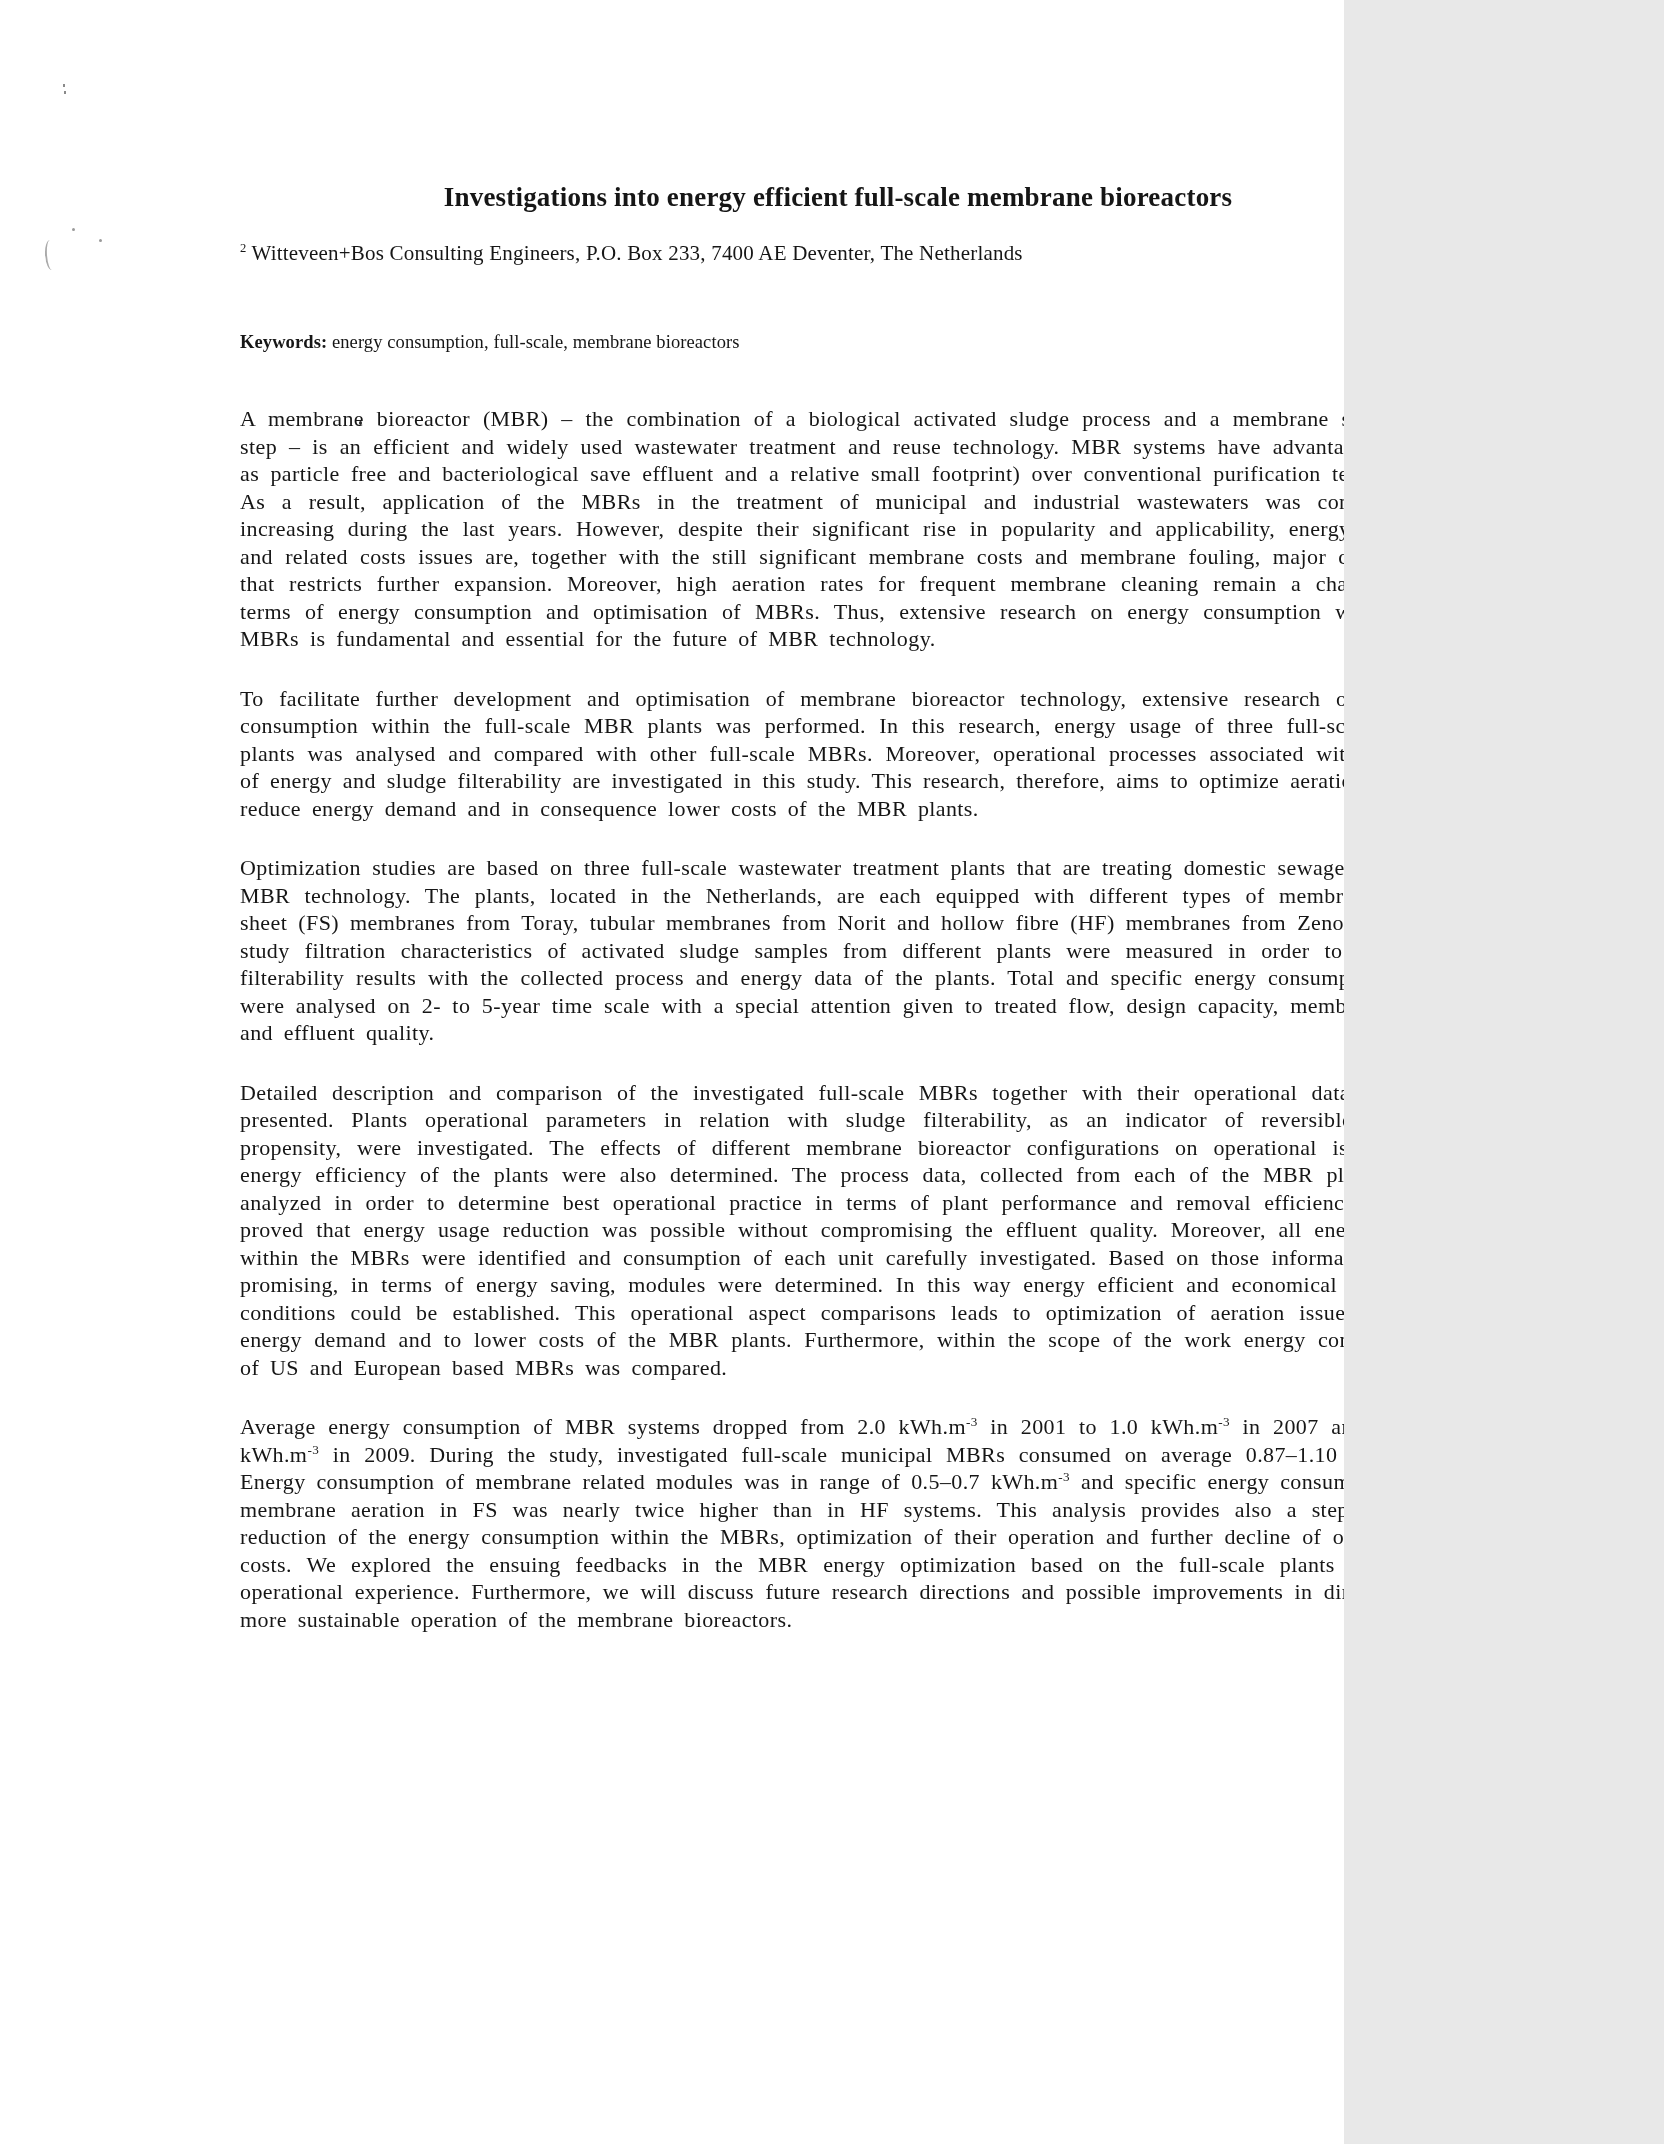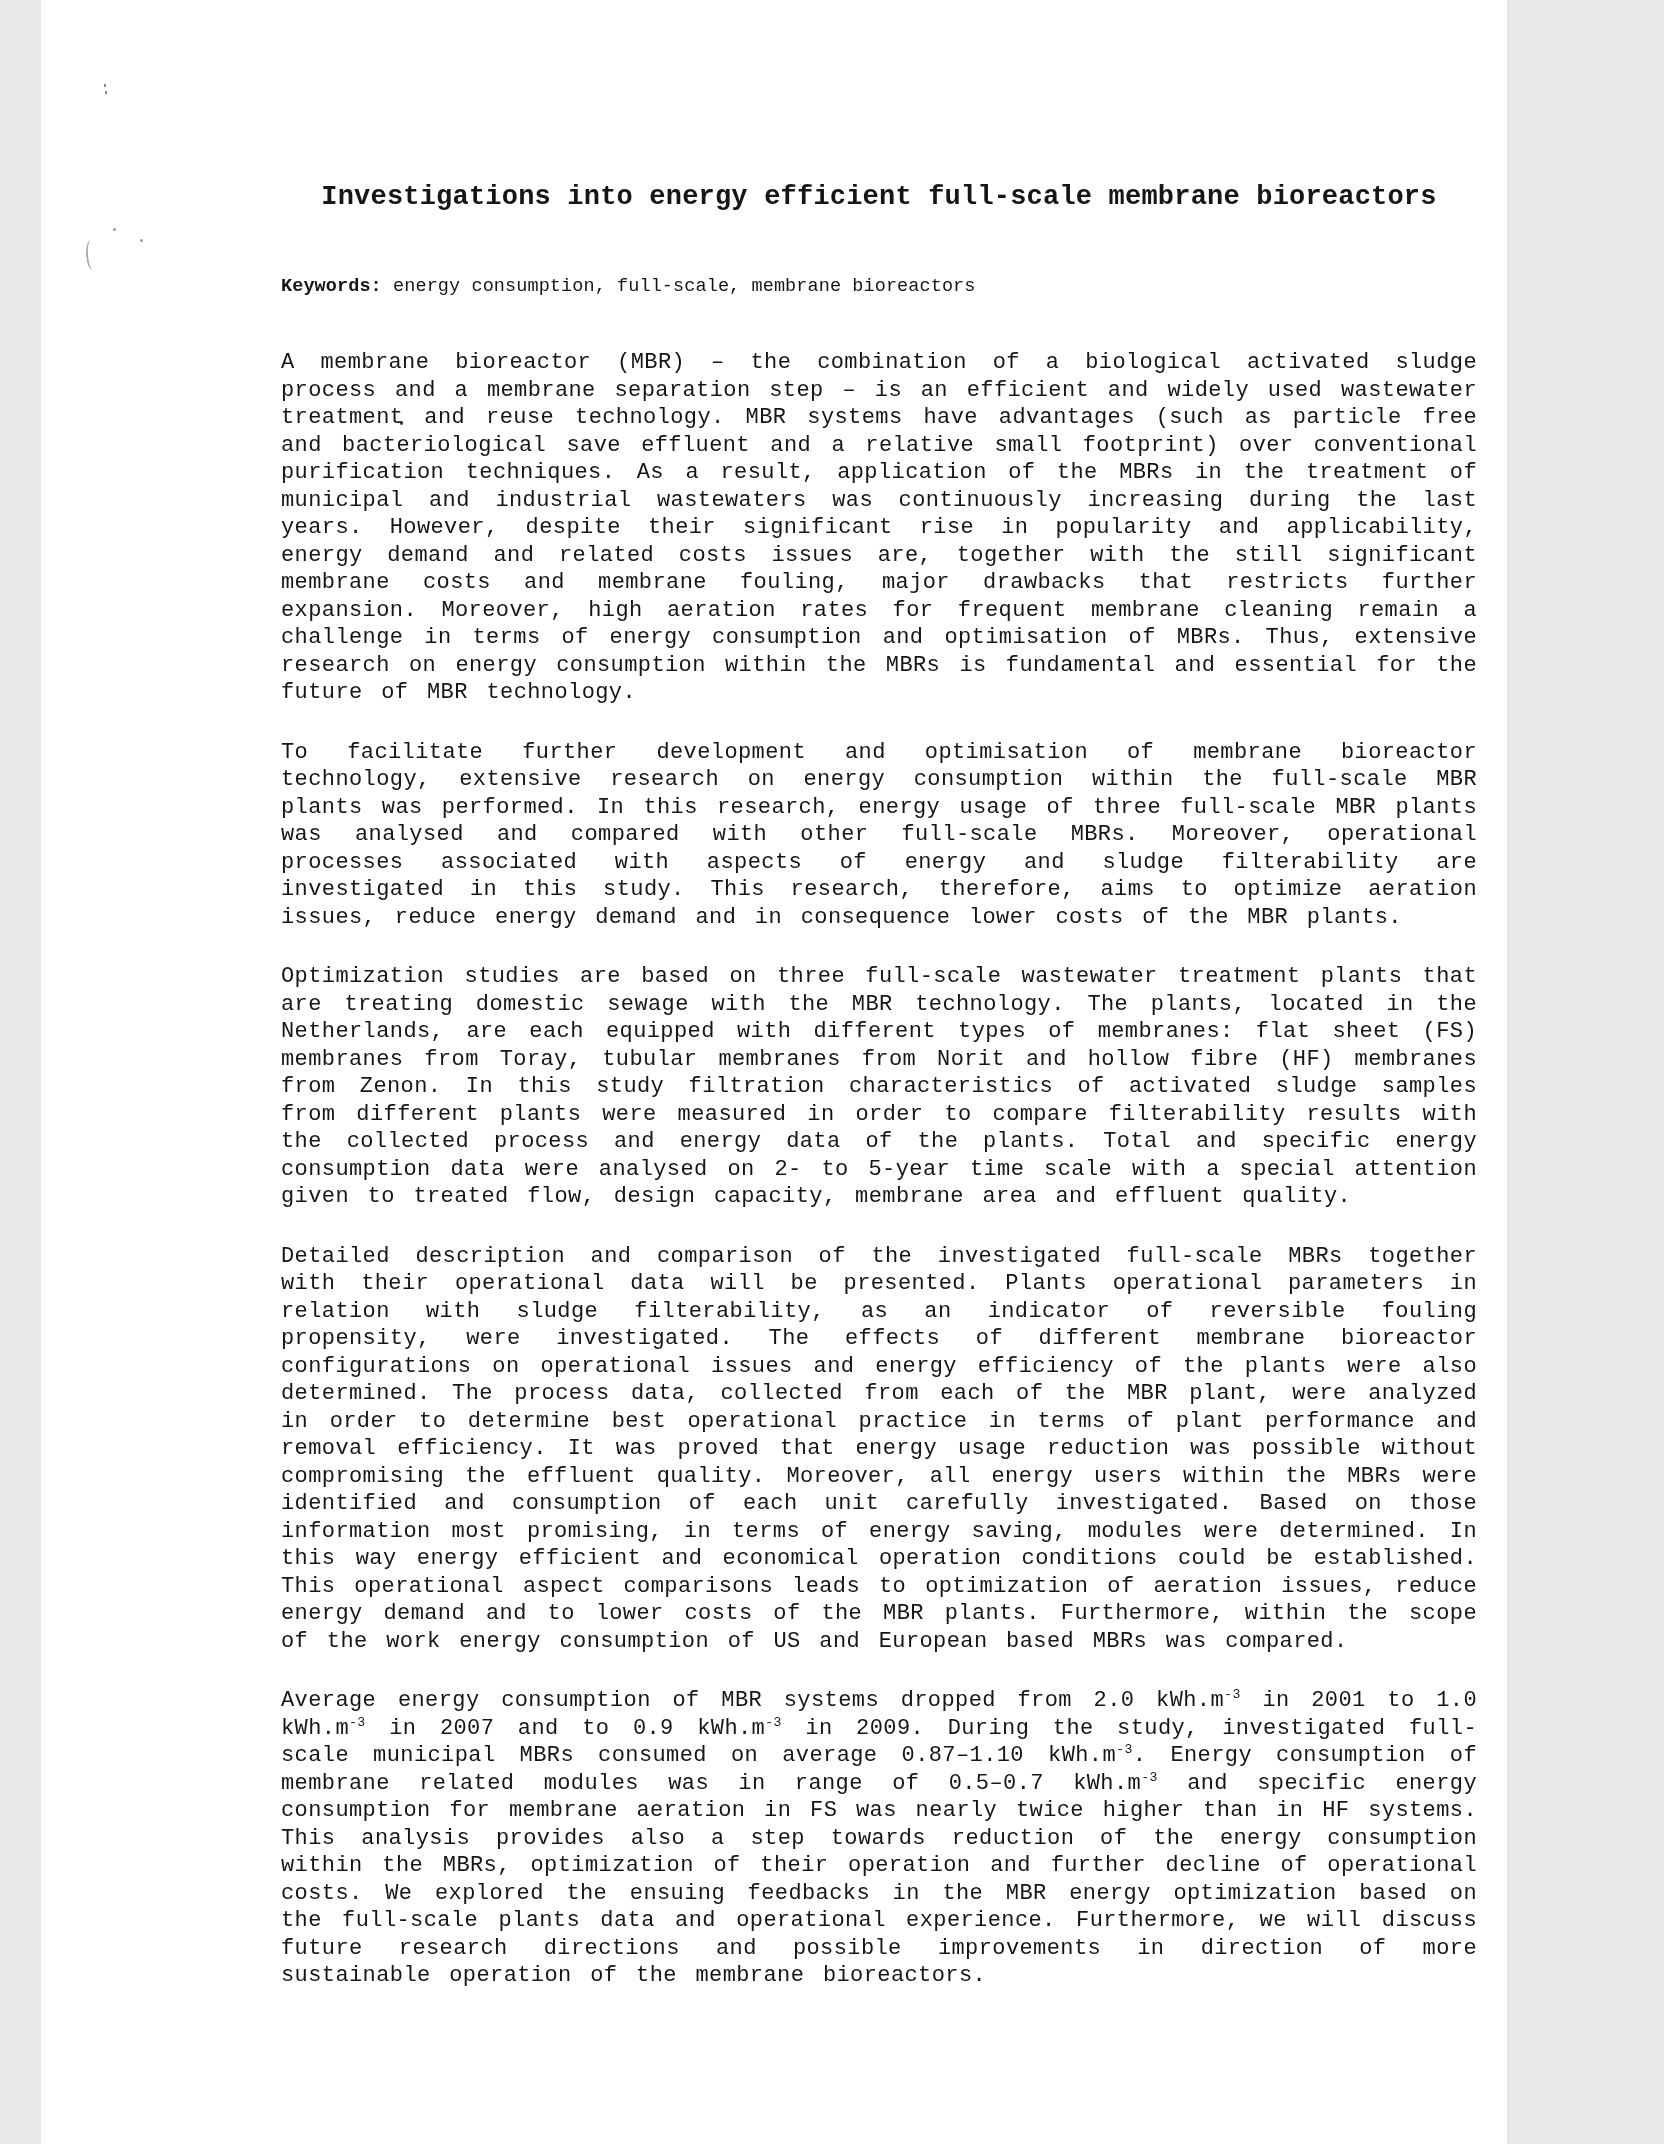--- a/index.html
+++ b/index.html
@@ -2,27 +2,26 @@
 <html><head>
 <meta charset="utf-8">
 <style>
   html, body {
     margin: 0;
     padding: 0;
     background: #e8e8e8;
   }
   .page {
     position: relative;
-    width: 1466px;
+    width: 1344px;
     height: 2144px;
     background: #ffffff;
-    font-family: Liberation Mono, monospace;
+    font-family: Liberation Serif, serif;
     color: #161616;
     overflow: hidden;
-    margin-left: 41px;
   }
   .content {
     position: absolute;
     left: 240px;
     top: 182px;
     width: 1196px;
   }
   .title {
     font-size: 27px;
     font-weight: bold;
@@ -121,20 +120,21 @@
   <div class="artifact speck light" style="left:1606px; top:121px;"></div>
   <div class="artifact speck light" style="left:1608px; top:170px;"></div>
   <div class="artifact speck dark" style="left:1614px; top:175px; height:3px;"></div>
 
   <div class="content">
 
     <h1 class="title">Investigations into energy efficient full-scale membrane bioreactors</h1>
 
 
     <div class="affiliations">
+      <p class="aff"><sup>2</sup><span> Witteveen+Bos Consulting Engineers, P.O. Box 233, 7400 AE Deventer, The Netherlands</span></p>
     </div>
 
     <p class="keywords"><span class="kw-label">Keywords:</span><span> energy consumption, full-scale, membrane bioreactors</span></p>
 
     <div class="body-text">
       <p class="para">A membrane bioreactor (MBR) – the combination of a biological activated sludge process and a membrane separation step – is an efficient and widely used wastewater treatment and reuse technology. MBR systems have advantages (such as particle free and bacteriological save effluent and a relative small footprint) over conventional purification techniques. As a result, application of the MBRs in the treatment of municipal and industrial wastewaters was continuously increasing during the last years. However, despite their significant rise in popularity and applicability, energy demand and related costs issues are, together with the still significant membrane costs and membrane fouling, major drawbacks that restricts further expansion. Moreover, high aeration rates for frequent membrane cleaning remain a challenge in terms of energy consumption and optimisation of MBRs. Thus, extensive research on energy consumption within the MBRs is fundamental and essential for the future of MBR technology.</p>
       <p class="para">To facilitate further development and optimisation of membrane bioreactor technology, extensive research on energy consumption within the full-scale MBR plants was performed. In this research, energy usage of three full-scale MBR plants was analysed and compared with other full-scale MBRs. Moreover, operational processes associated with aspects of energy and sludge filterability are investigated in this study. This research, therefore, aims to optimize aeration issues, reduce energy demand and in consequence lower costs of the MBR plants.</p>
       <p class="para">Optimization studies are based on three full-scale wastewater treatment plants that are treating domestic sewage with the MBR technology. The plants, located in the Netherlands, are each equipped with different types of membranes: flat sheet (FS) membranes from Toray, tubular membranes from Norit and hollow fibre (HF) membranes from Zenon. In this study filtration characteristics of activated sludge samples from different plants were measured in order to compare filterability results with the collected process and energy data of the plants. Total and specific energy consumption data were analysed on 2- to 5-year time scale with a special attention given to treated flow, design capacity, membrane area and effluent quality.</p>
       <p class="para">Detailed description and comparison of the investigated full-scale MBRs together with their operational data will be presented. Plants operational parameters in relation with sludge filterability, as an indicator of reversible fouling propensity, were investigated. The effects of different membrane bioreactor configurations on operational issues and energy efficiency of the plants were also determined. The process data, collected from each of the MBR plant, were analyzed in order to determine best operational practice in terms of plant performance and removal efficiency. It was proved that energy usage reduction was possible without compromising the effluent quality. Moreover, all energy users within the MBRs were identified and consumption of each unit carefully investigated. Based on those information most promising, in terms of energy saving, modules were determined. In this way energy efficient and economical operation conditions could be established. This operational aspect comparisons leads to optimization of aeration issues, reduce energy demand and to lower costs of the MBR plants. Furthermore, within the scope of the work energy consumption of US and European based MBRs was compared.</p>
       <p class="para">Average energy consumption of MBR systems dropped from 2.0 kWh.m<sup>-3</sup> in 2001 to 1.0 kWh.m<sup>-3</sup> in 2007 and to 0.9 kWh.m<sup>-3</sup> in 2009. During the study, investigated full-scale municipal MBRs consumed on average 0.87–1.10 kWh.m<sup>-3</sup>. Energy consumption of membrane related modules was in range of 0.5–0.7 kWh.m<sup>-3</sup> and specific energy consumption for membrane aeration in FS was nearly twice higher than in HF systems. This analysis provides also a step towards reduction of the energy consumption within the MBRs, optimization of their operation and further decline of operational costs. We explored the ensuing feedbacks in the MBR energy optimization based on the full-scale plants data and operational experience. Furthermore, we will discuss future research directions and possible improvements in direction of more sustainable operation of the membrane bioreactors.</p>

